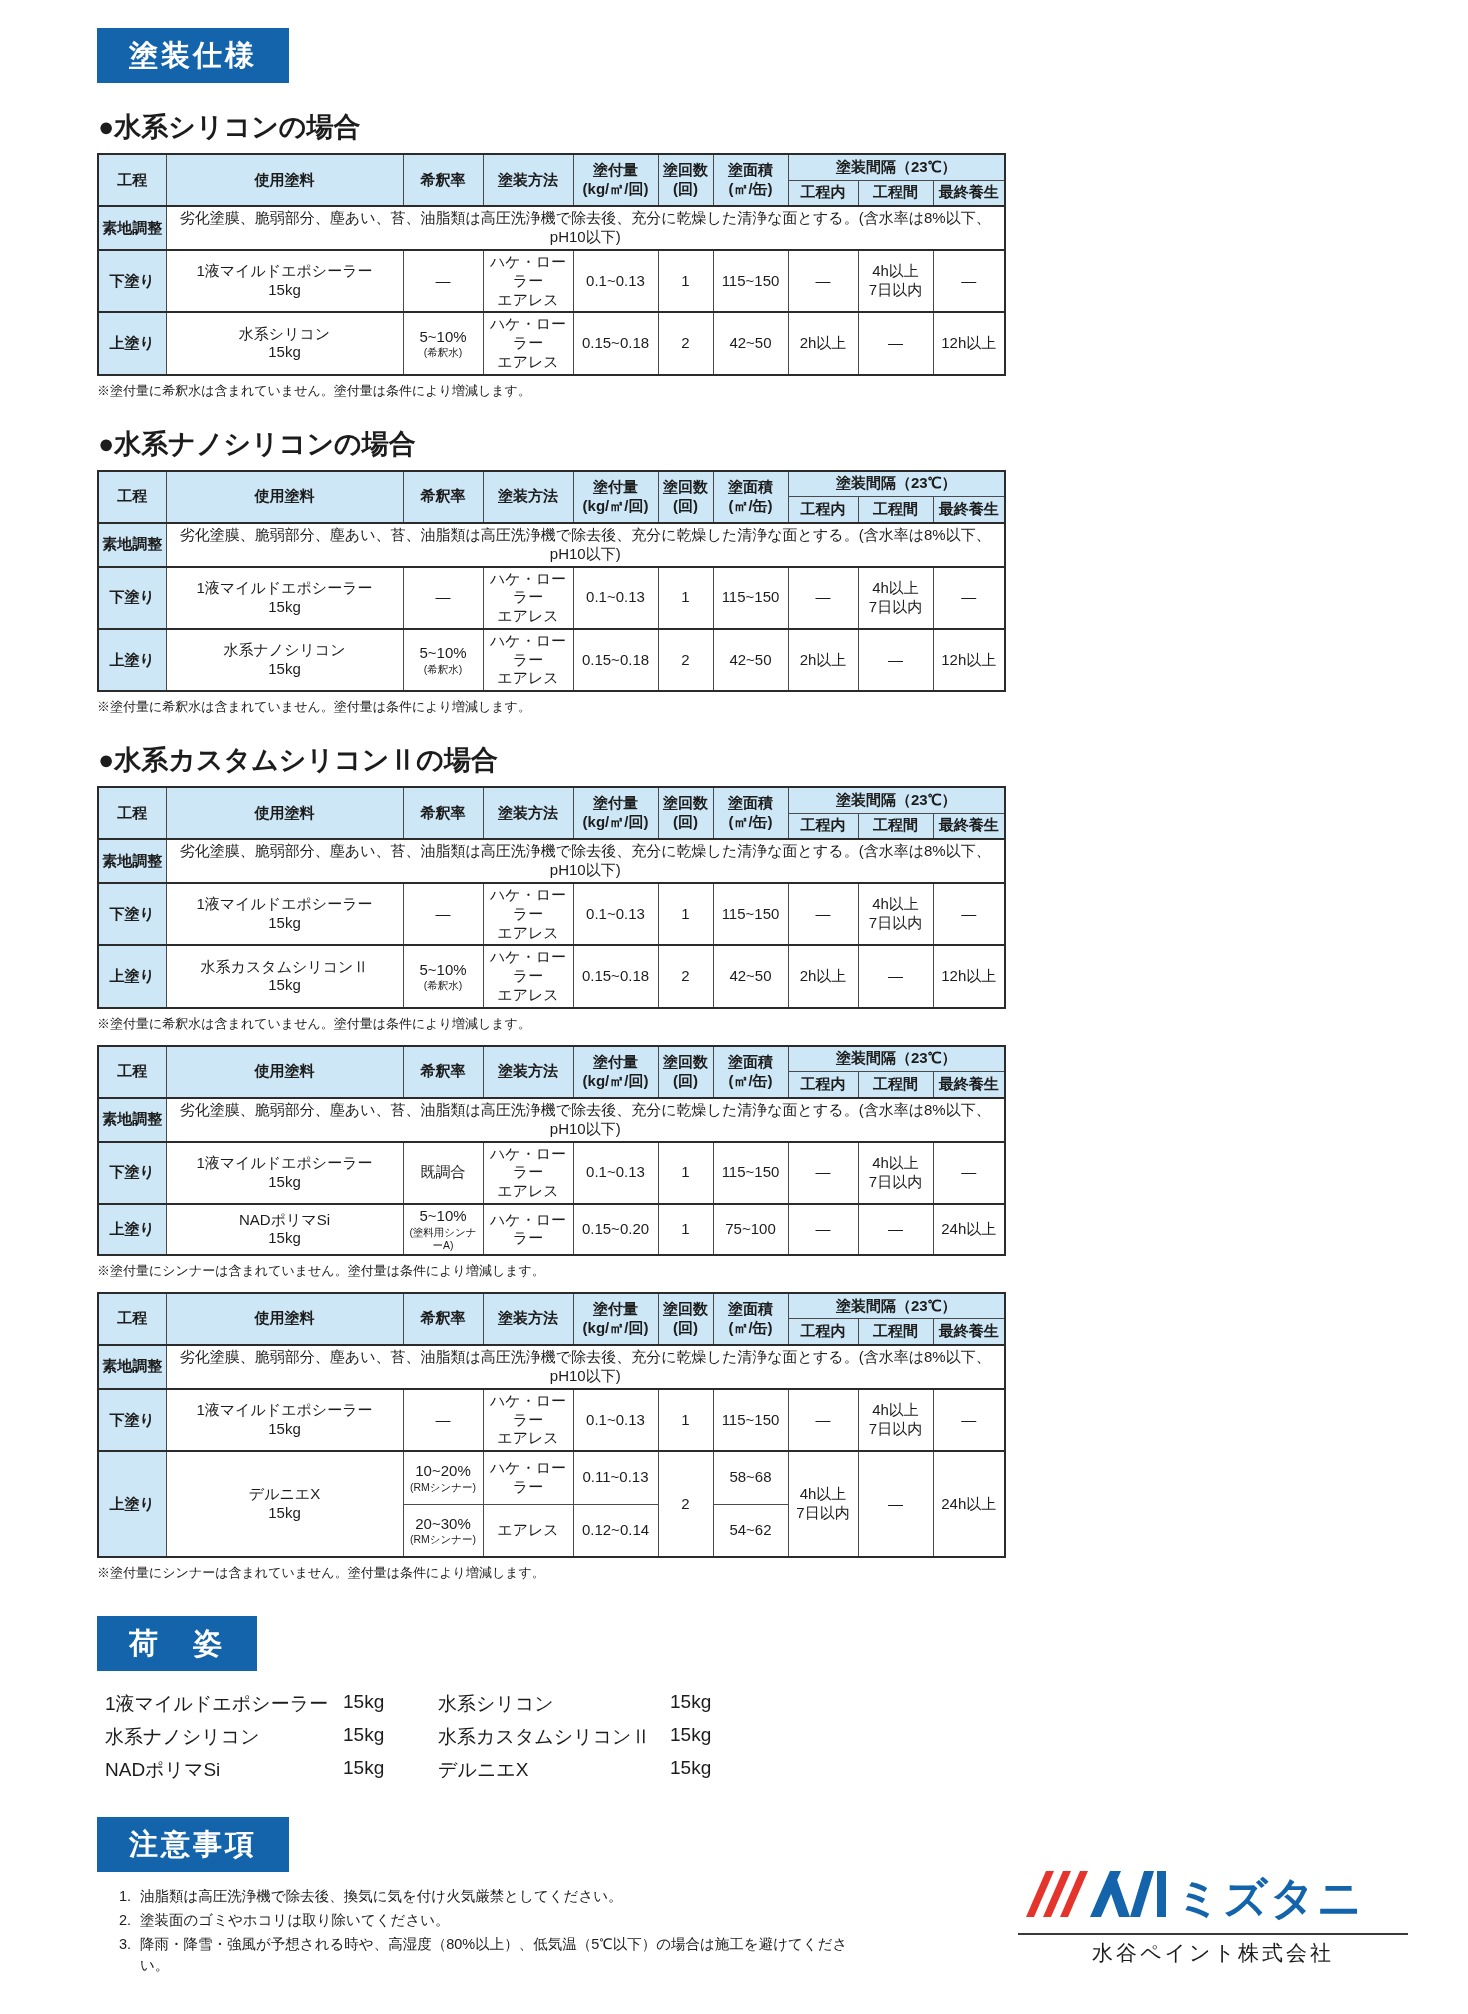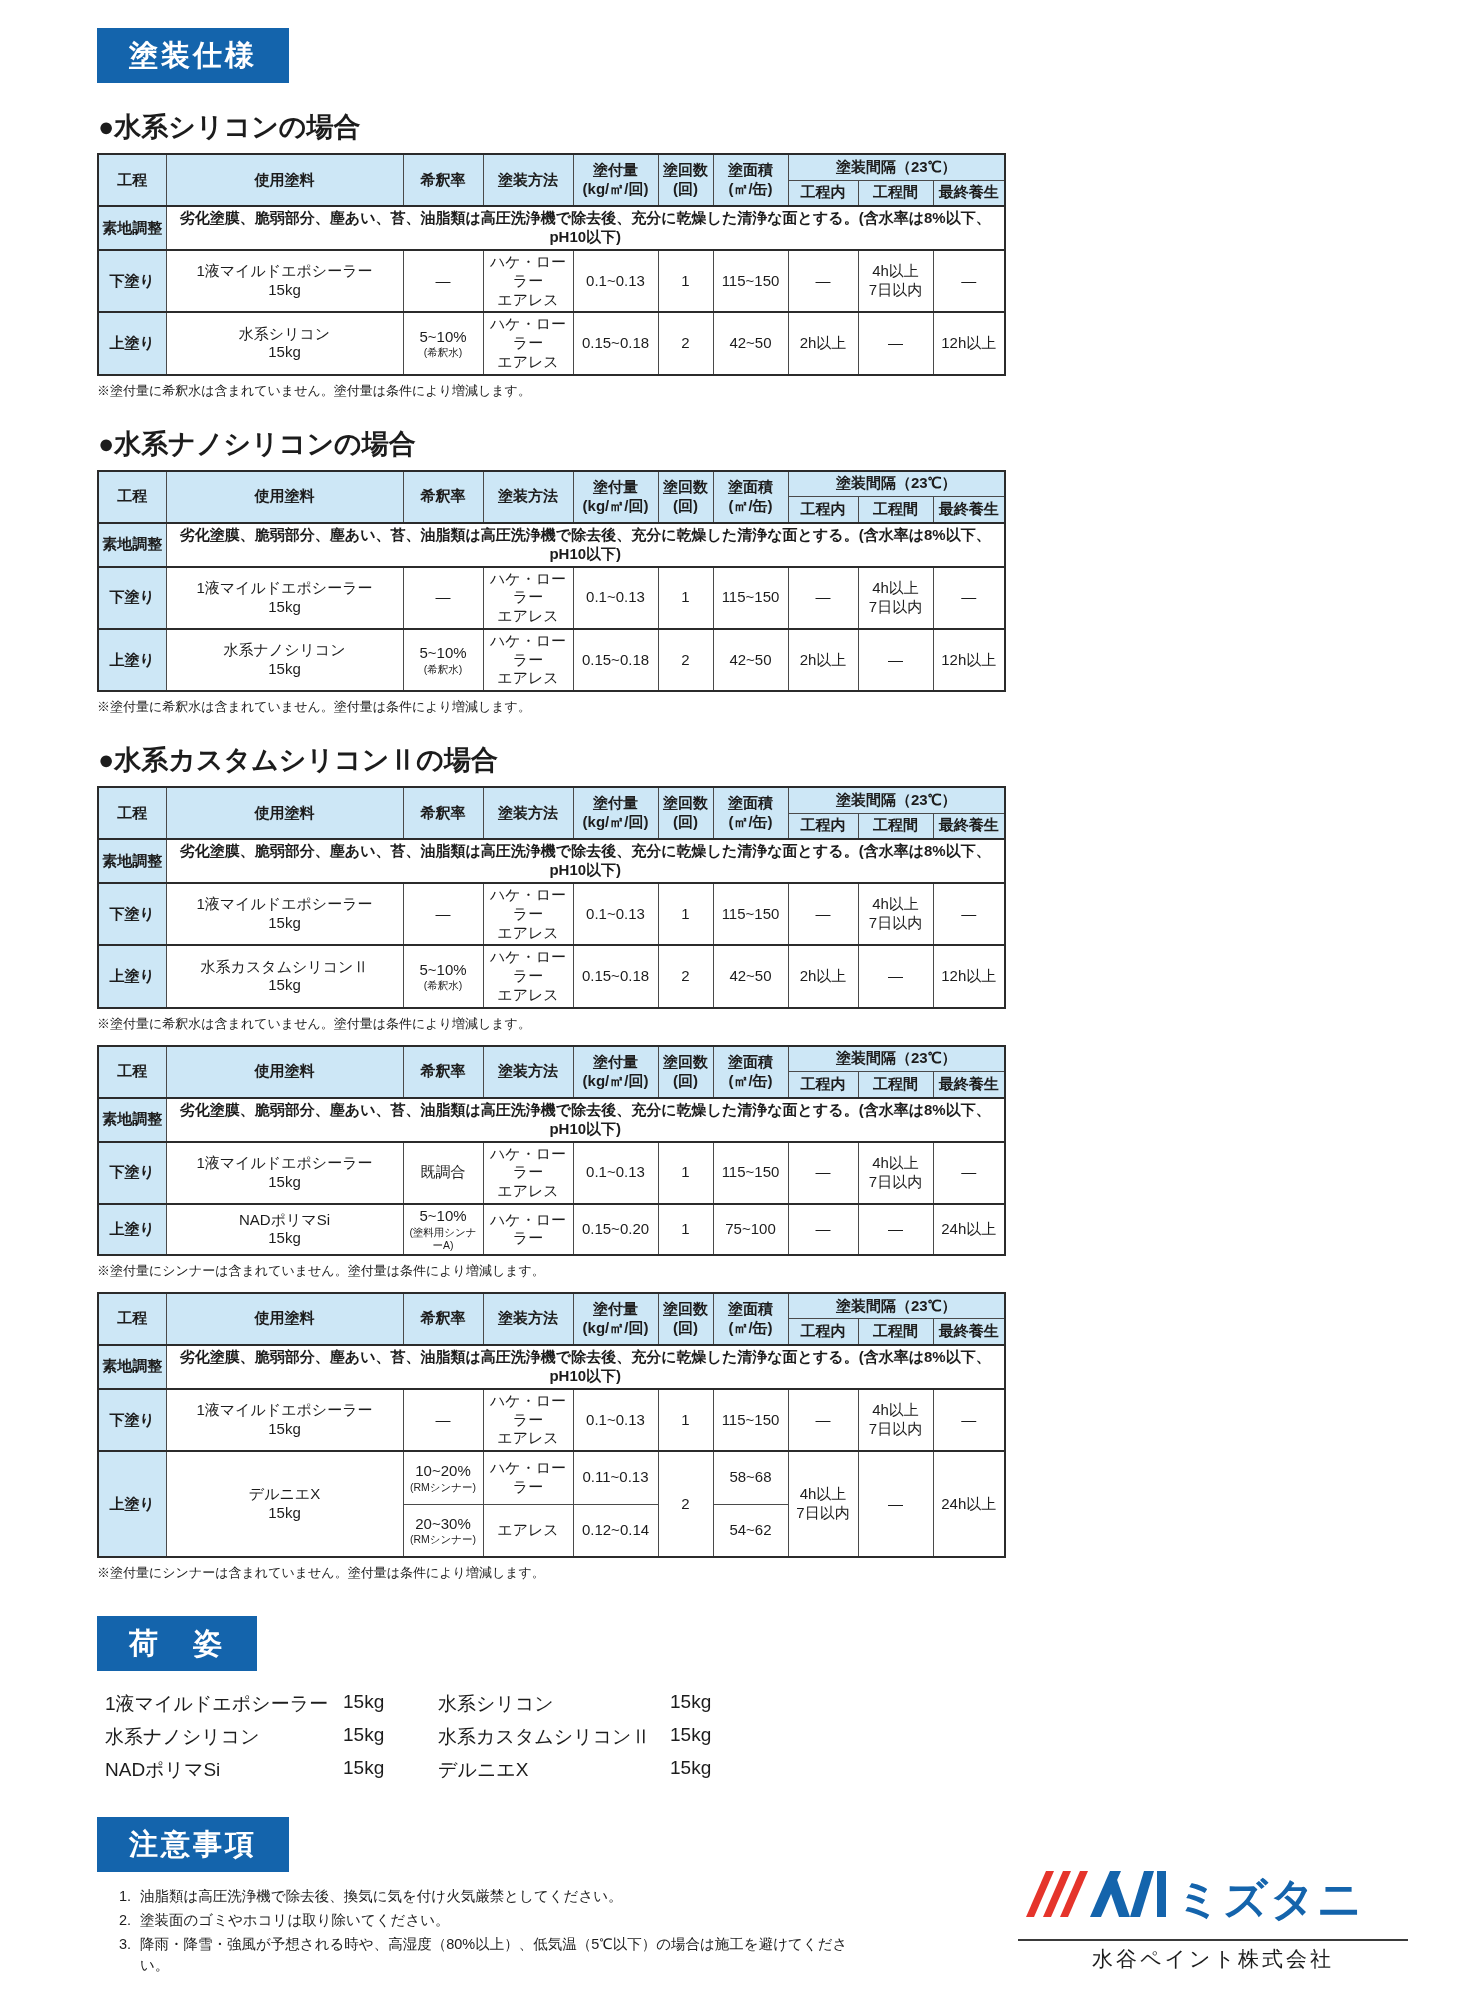--- a/index.html
+++ b/index.html
@@ -22,21 +22,21 @@
   }
   .stitle{font-size:27px;font-weight:bold;margin:26px 0 8px 1px;}
   table.t{border-collapse:collapse;table-layout:fixed;width:907px;border:2px solid var(--heavy);}
   table.t th,table.t td{
     border:1px solid var(--line);text-align:center;vertical-align:middle;
     font-size:15px;padding:2px 2px;line-height:1.25;
   }
   table.t thead th{background:var(--hdr);font-weight:bold;height:26px;}
   table.t .rh{background:var(--hdr);font-weight:bold;}
   tr.tk>th,tr.tk>td{border-top:2.5px solid var(--heavy);}
-  td.prep{text-align:left;padding:6px 8px;font-size:14.5px;height:44px;font-weight:bold;}
+  td.prep{text-align:left;padding:6px 8px;font-size:14.5px;height:44px;}
   tbody tr.dr{height:51px;}
   tbody tr.sr{height:53px;}
   .pre{white-space:pre-line;}
   .sub{display:block;font-size:10.5px;line-height:1.2;}
   p.fn{font-size:13px;margin:6px 0 0 0;}
   section.spec{margin-bottom:12px;}
 
   
   col.w1{width:68px}col.w2{width:237px}col.w3{width:80px}col.w4{width:90px}col.w5{width:85px}
   col.w6{width:55px}col.w7{width:75px}col.w8{width:70px}col.w9{width:75px}col.w10{width:72px}
@@ -47,21 +47,21 @@
     display:grid;grid-template-columns:238px 95px 232px 95px;
     font-size:19px;row-gap:7px;margin:20px 0 0 8px;
   }
   
   .bottom{display:flex;margin-top:34px;}
   .notes{width:772px;}
   .note-list{margin-top:14px;font-size:14.5px;line-height:1.5;}
   .note-row{display:grid;grid-template-columns:34px 1fr;column-gap:9px;margin-bottom:2px;}
   .note-num{text-align:right;}
   .company{width:390px;margin-left:auto;margin-top:48px;}
-  .logo-row{display:flex;align-items:flex-end;margin-bottom:18px;}
+  .logo-row{display:flex;align-items:flex-end;margin-bottom:12px;font-family:Liberation Serif, serif;}
   .rule{border-bottom:2px solid #3a3a3a;}
   .co-name{font-size:21px;text-align:center;letter-spacing:3px;padding:4px 0 5px 0;}
 </style>
 </head>
 <body>
 
 <div class="page">
 
   <div class="badge">塗装仕様</div>
 

